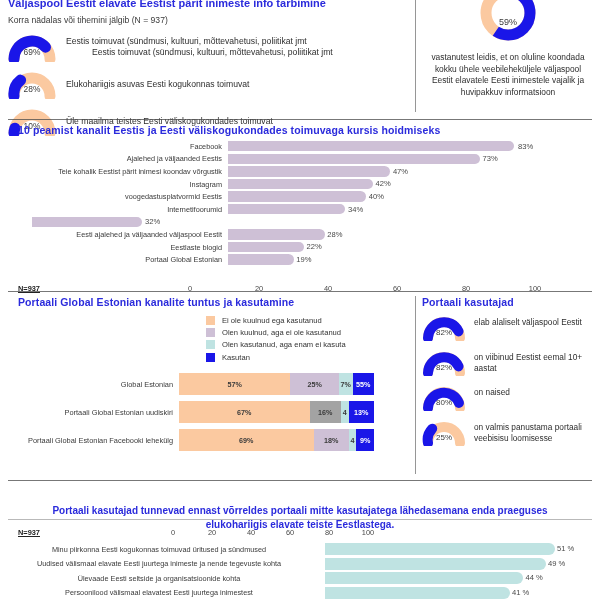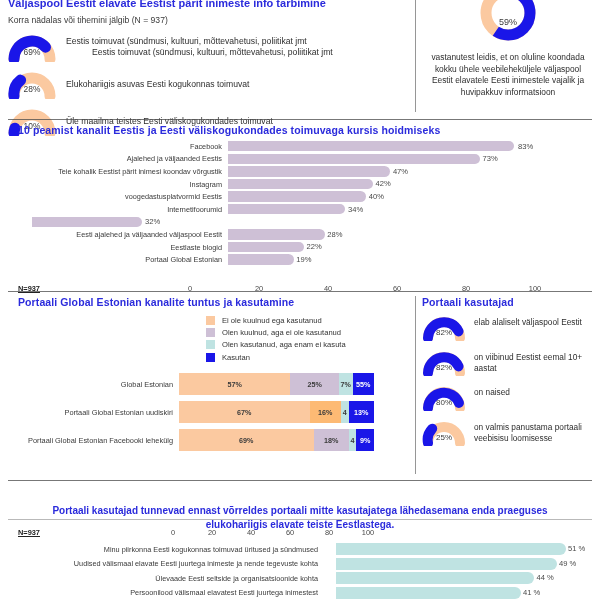--- a/index.html
+++ b/index.html
@@ -98,21 +98,21 @@
   #banner{position:absolute;left:30px;top:504px;width:540px;text-align:center;
           color:#2b2bdc;font-weight:bold;font-size:10px;line-height:1.35;}
   #hr4{position:absolute;left:8px;top:519px;width:584px;}
 
   
   #sec4{position:absolute;left:0;top:524px;width:600px;height:76px;overflow:hidden;}
   #s4-title{position:absolute;left:18px;top:0px;}
   #s4-chart{position:absolute;left:0px;top:18px;width:600px;}
   .cb-row{display:flex;align-items:center;height:14.5px;}
   .cb-lab{
-    width:318px;flex:0 0 318px;text-align:right;padding-right:18px;
+    width:318px;flex:0 0 318px;text-align:center;padding-right:7px;
     font-size:7.3px;color:#3a3a3a;white-space:nowrap;overflow:hidden;
   }
   .cb-track{position:relative;width:270px;flex:0 0 270px;height:14.5px;}
   .cb-fill{position:absolute;left:0;top:1px;height:12px;background:#bfe3e2;border-radius:0 6px 6px 0;}
   .cb-val{position:absolute;top:2.4px;font-size:7.6px;color:#4a4a4a;white-space:nowrap;}
 </style>
 </head>
 <body>
 
 <div class="page">
@@ -294,21 +294,21 @@
           <div class="st-seg" style="width:111.2px;background:#fbc9a0">57%</div>
           <div class="st-seg" style="width:48.8px;background:#cec0d6">25%</div>
           <div class="st-seg" style="width:13.6px;background:#bfe3e2">7%</div>
           <div class="st-seg blue" style="width:21.4px;background:#1a16e8">55%</div>
         </div>
       </div>
       <div class="st-row">
         <div class="st-lab">Portaali Global Estonian uudiskiri</div>
         <div class="st-track">
           <div class="st-seg" style="width:130.6px;background:#fbc9a0">67%</div>
-          <div class="st-seg" style="width:31.2px;background:#fdba74">16%</div>
+          <div class="st-seg" style="width:31.2px;background:#a3a3a3">16%</div>
           <div class="st-seg" style="width:7.8px;background:#bfe3e2">4</div>
           <div class="st-seg blue" style="width:25.4px;background:#1a16e8">13%</div>
         </div>
       </div>
       <div class="st-row">
         <div class="st-lab">Portaali Global Estonian Facebooki lehekülg</div>
         <div class="st-track">
           <div class="st-seg" style="width:134.6px;background:#fbc9a0">69%</div>
           <div class="st-seg" style="width:35.1px;background:#cec0d6">18%</div>
           <div class="st-seg" style="width:7.8px;background:#bfe3e2">4</div>

